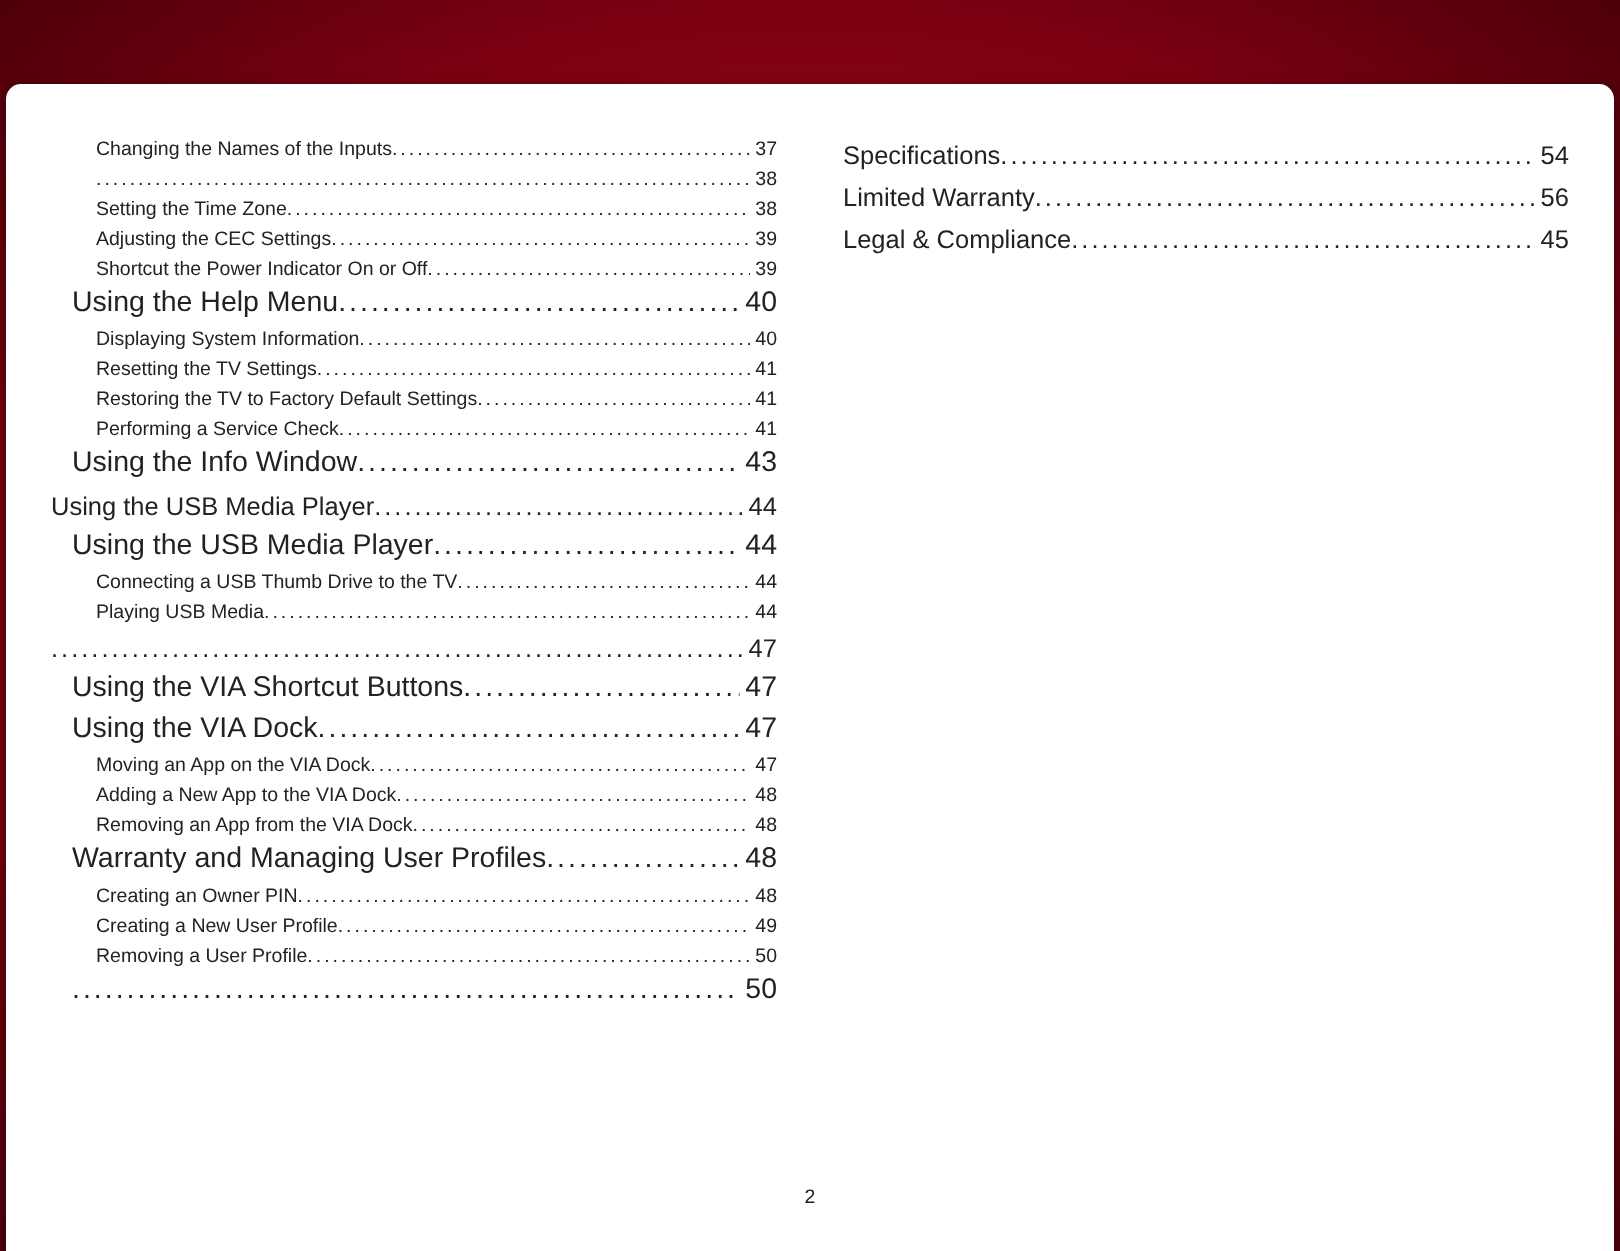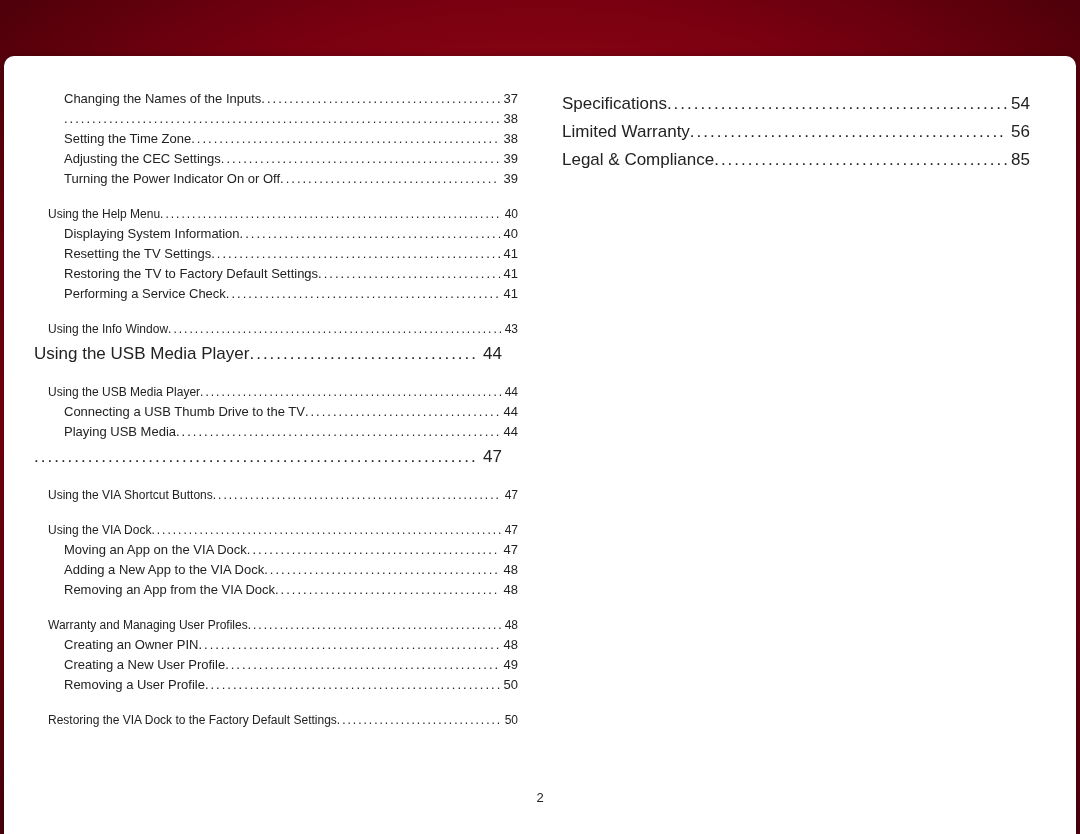--- a/index.html
+++ b/index.html
@@ -51,22 +51,22 @@
   .toc-dots  {
     flex: 1 1 auto;
     overflow: hidden;
     letter-spacing: 2px;
   }
   .toc-dots::before {
     content: "..................................................................................................................................................";
   }
   .toc-page  { flex: 0 0 auto; padding-left: 4px; }
 
-  .lvl0 { font-size: 17px; margin: 8px 16px 4px 0; }
-  .lvl1 { font-size: 12px; margin: 21px 0 0 14px; }
+  .lvl0 { font-size: 17px; margin: 8px 0 4px 0; }
+  .lvl1 { font-size: 19px; margin: 5px 0 0 14px; }
   .lvl2 { font-size: 13px; margin: 5px 0 0 30px; }
 
   .pagenum {
     text-align: center;
     font-size: 13px;
     color: #222;
     margin-top: 4px;
   }
 </style>
 </head>
@@ -89,21 +89,21 @@
             <span class="toc-text">Setting the Time Zone</span>
             <span class="toc-dots"></span>
             <span class="toc-page">38</span>
           </div>
           <div class="toc-line lvl2">
             <span class="toc-text">Adjusting the CEC Settings</span>
             <span class="toc-dots"></span>
             <span class="toc-page">39</span>
           </div>
           <div class="toc-line lvl2">
-            <span class="toc-text">Turning the Power Indicator On or Off</span>
+            <span class="toc-text">Shortcut the Power Indicator On or Off</span>
             <span class="toc-dots"></span>
             <span class="toc-page">39</span>
           </div>
           <div class="toc-line lvl1">
             <span class="toc-text">Using the Help Menu</span>
             <span class="toc-dots"></span>
             <span class="toc-page">40</span>
           </div>
           <div class="toc-line lvl2">
             <span class="toc-text">Displaying System Information</span>
@@ -193,38 +193,37 @@
             <span class="toc-text">Creating a New User Profile</span>
             <span class="toc-dots"></span>
             <span class="toc-page">49</span>
           </div>
           <div class="toc-line lvl2">
             <span class="toc-text">Removing a User Profile</span>
             <span class="toc-dots"></span>
             <span class="toc-page">50</span>
           </div>
           <div class="toc-line lvl1">
-            <span class="toc-text">Restoring the VIA Dock to the Factory Default Settings</span>
             <span class="toc-dots"></span>
             <span class="toc-page">50</span>
           </div>
         </div>
       <div id="col-right" class="col col-right">
           <div class="toc-line lvl0">
             <span class="toc-text">Specifications</span>
             <span class="toc-dots"></span>
             <span class="toc-page">54</span>
           </div>
           <div class="toc-line lvl0">
             <span class="toc-text">Limited Warranty</span>
             <span class="toc-dots"></span>
             <span class="toc-page">56</span>
           </div>
           <div class="toc-line lvl0">
             <span class="toc-text">Legal &amp; Compliance</span>
             <span class="toc-dots"></span>
-            <span class="toc-page">85</span>
+            <span class="toc-page">45</span>
           </div>
         </div>
     </div>
     <div class="pagenum">2</div>
   </div>
 </div>
 
 </body></html>

